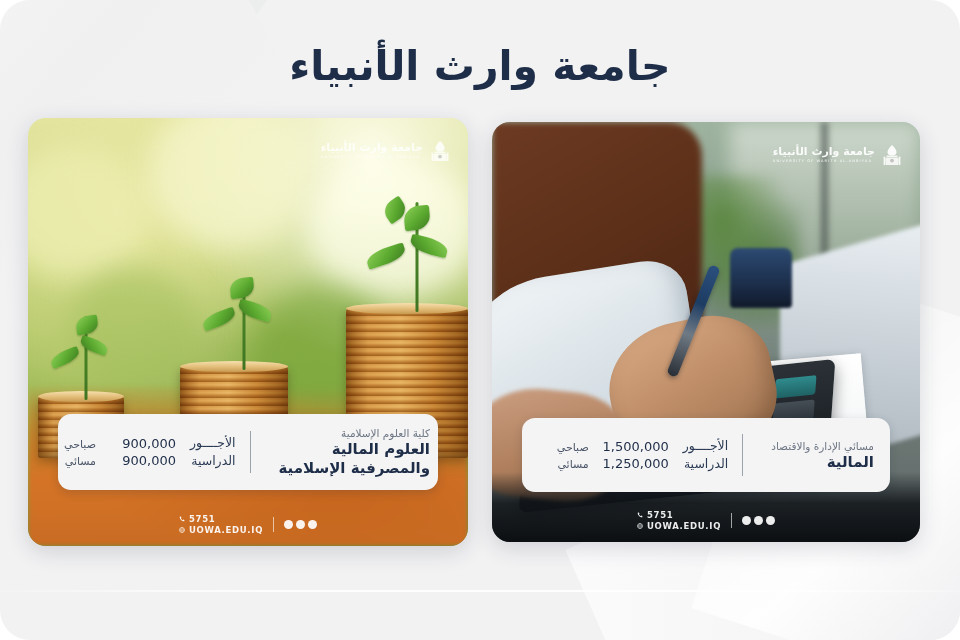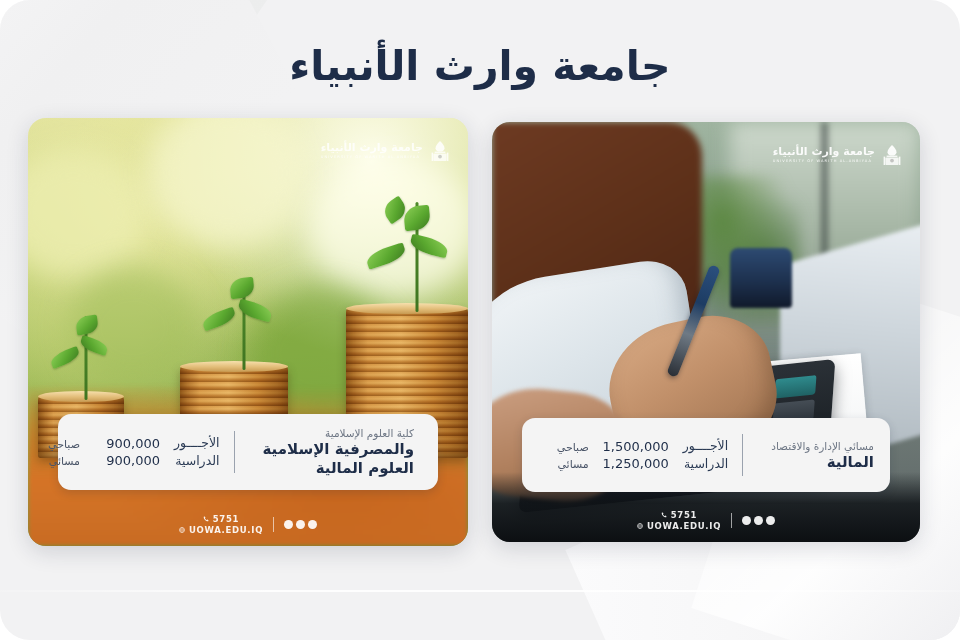--- a/index.html
+++ b/index.html
@@ -317,21 +317,21 @@
     position: absolute;
     background: #f4f4f4;
     border-radius: 13px;
     display: flex;
     flex-direction: row;
     align-items: center;
     direction: rtl;
     z-index: 6;
     box-shadow: 0 3px 10px rgba(30,40,60,.18);
   }
-  .panel-left  { left: 30px; right: 30px; bottom: 56px; height: 76px; padding: 0 24px 0 10px; }
+  .panel-left  { left: 30px; right: 30px; bottom: 56px; height: 76px; padding: 0 8px 0 10px; }
   .panel-right { left: 30px; right: 30px; bottom: 50px; height: 74px; padding: 0 16px 0 10px; }
 
   .college-block {
     direction: rtl;
     text-align: right;
     flex: 0 0 auto;
     padding-left: 14px;
   }
   .college-sub {
     font-size: 10.5px;
@@ -404,21 +404,21 @@
     gap: 7px;
     direction: ltr;
     z-index: 6;
   }
   .contact-left-card  .contact-txt { color: rgba(255,255,255,.92); }
   .contact-right-card .contact-txt { color: rgba(255,255,255,.92); }
 
   .contact-col {
     display: flex;
     flex-direction: column;
-    align-items: center;
+    align-items: flex-start;
     gap: 2px;
   }
   .contact-line {
     display: flex;
     flex-direction: row;
     align-items: center;
     gap: 4px;
   }
   .contact-txt {
     font-size: 8.5px;
@@ -507,22 +507,22 @@
       </svg>
       <div class="logo-words">
         <div class="logo-ar">جامعة وارث الأنبياء</div>
         <div class="logo-en">UNIVERSITY OF WARITH AL-ANBIYAA</div>
       </div>
     </div>
 
     <div class="info-panel panel-left">
       <div class="college-block">
         <div class="college-sub">كلية العلوم الإسلامية</div>
+        <div class="college-name">العلوم المالية</div>
         <div class="college-name">والمصرفية الإسلامية</div>
-        <div class="college-name">العلوم المالية</div>
       </div>
 
       <div class="divider"></div>
 
       <div class="fees-block">
         <div class="fees-label">
           <div>الأجــــور</div>
           <div>الدراسية</div>
         </div>
         <div class="fees-rows">

